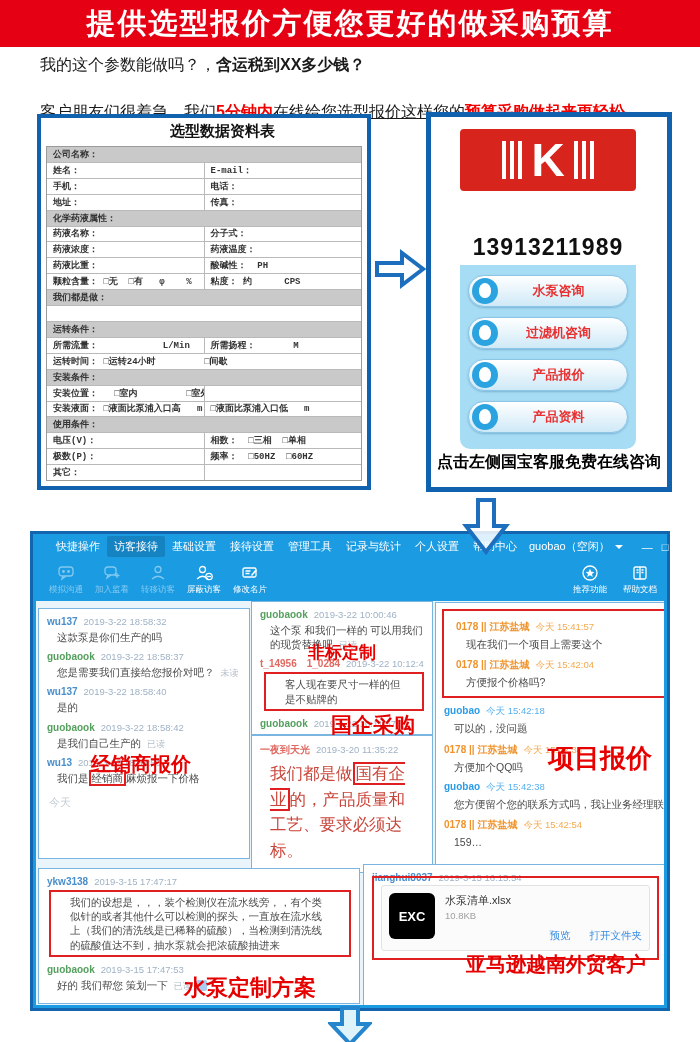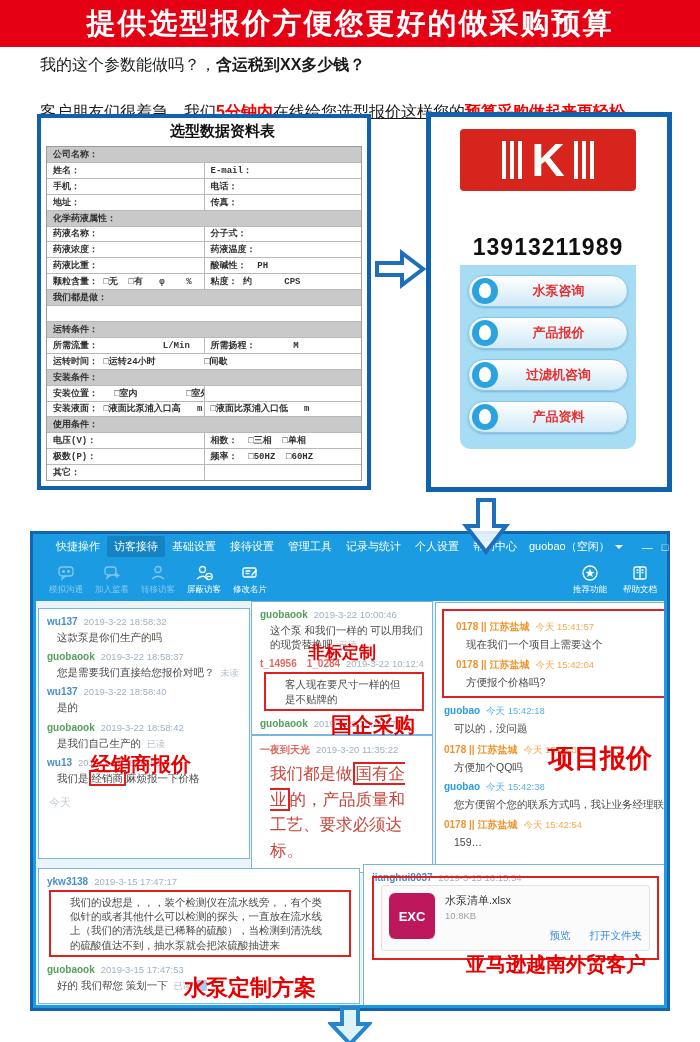--- a/index.html
+++ b/index.html
@@ -99,21 +99,21 @@
 
   .inlinebox{border:2px solid #e02020;padding:0 1px;}
   .msgbox{display:inline-block;border:2px solid #e02020;padding:3px 19px;}
   .rboxwrap{border:2px solid #e02020;margin:6px 28px 4px 6px;padding:2px 4px;}
   .bigred{font-family:"DejaVu Serif","Liberation Serif",serif;font-size:16.5px;color:#c9453a;
           line-height:1.55;margin:4px 4px 6px 10px;}
   .anno{position:absolute;color:#e60000;font-weight:bold;white-space:nowrap;z-index:9;}
 
   .filebox{border:2px solid #e02020;margin:-9px 8px 4px 8px;padding:7px;position:relative;}
   .filecard{background:#fbfbfb;border:1px solid #e2e2e2;border-radius:3px;padding:7px;display:flex;gap:10px;}
-  .filebadge{width:46px;height:46px;background:#be185d;border-radius:6px;color:#fff;font-weight:bold;
+  .filebadge{width:46px;height:46px;background:#000000;border-radius:6px;color:#fff;font-weight:bold;
              font-size:13px;display:flex;align-items:center;justify-content:center;flex:0 0 auto;}
   .fileinfo{flex:1;min-width:0;}
   .filename{font-size:11px;color:#333;}
   .filesize{font-size:9.5px;color:#a0a0a0;margin-top:2px;}
   .filelinks{text-align:right;font-size:10.5px;margin-top:8px;}
   .filelinks span{color:#3b8de0;margin-left:16px;}
 </style>
 </head>
 <body>
 
@@ -230,32 +230,33 @@
       <div class="kphone">
         <span>13913211989</span>
       </div>
       <div class="kbtns">
         <div class="kbtn">
             <span class="kico"></span>
             <span class="klabel">水泵咨询</span>
           </div>
         <div class="kbtn">
             <span class="kico"></span>
-            <span class="klabel">产品报价</span>
+            <span class="klabel">过滤机咨询</span>
           </div>
         <div class="kbtn">
             <span class="kico"></span>
-            <span class="klabel">过滤机咨询</span>
+            <span class="klabel">产品报价</span>
           </div>
         <div class="kbtn">
             <span class="kico"></span>
             <span class="klabel">产品资料</span>
           </div>
       </div>
     </div>
+    <div class="kcaption">点击左侧国宝客服免费在线咨询</div>
   </div>
 
   <div class="chatwin">
     <div class="titlebar">
       <span class="applogo"></span>
       <span class="menuitem">快捷操作</span>
       <span class="menuitem active">访客接待</span>
       <span class="menuitem">基础设置</span>
       <span class="menuitem">接待设置</span>
       <span class="menuitem">管理工具</span>

